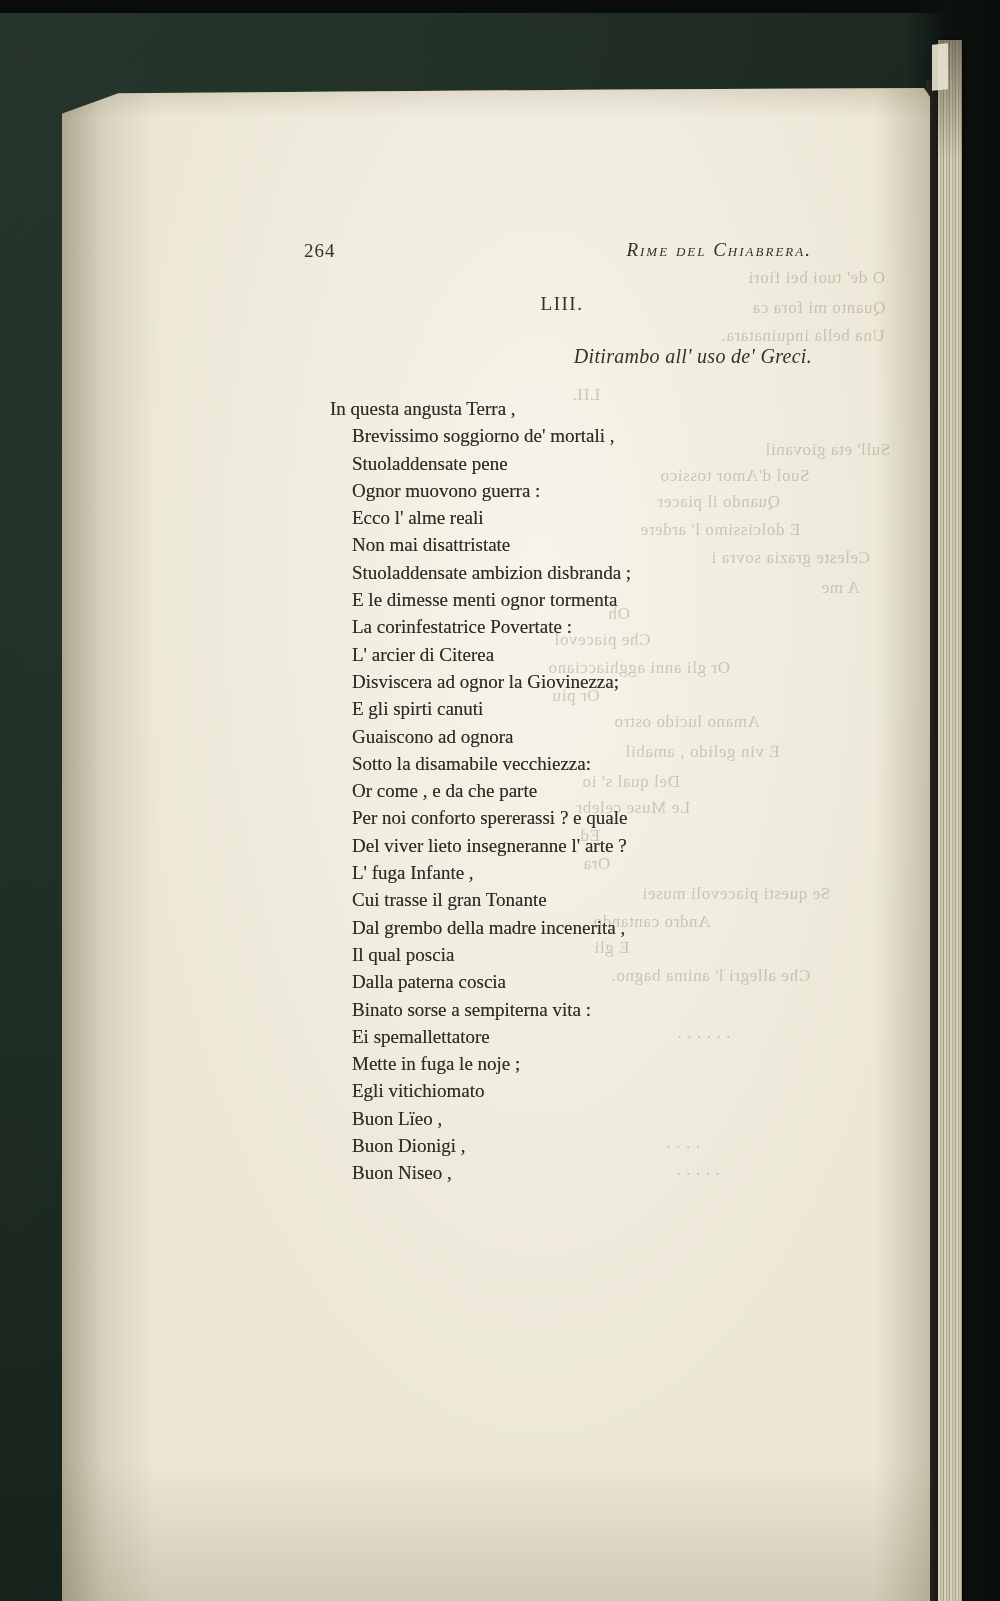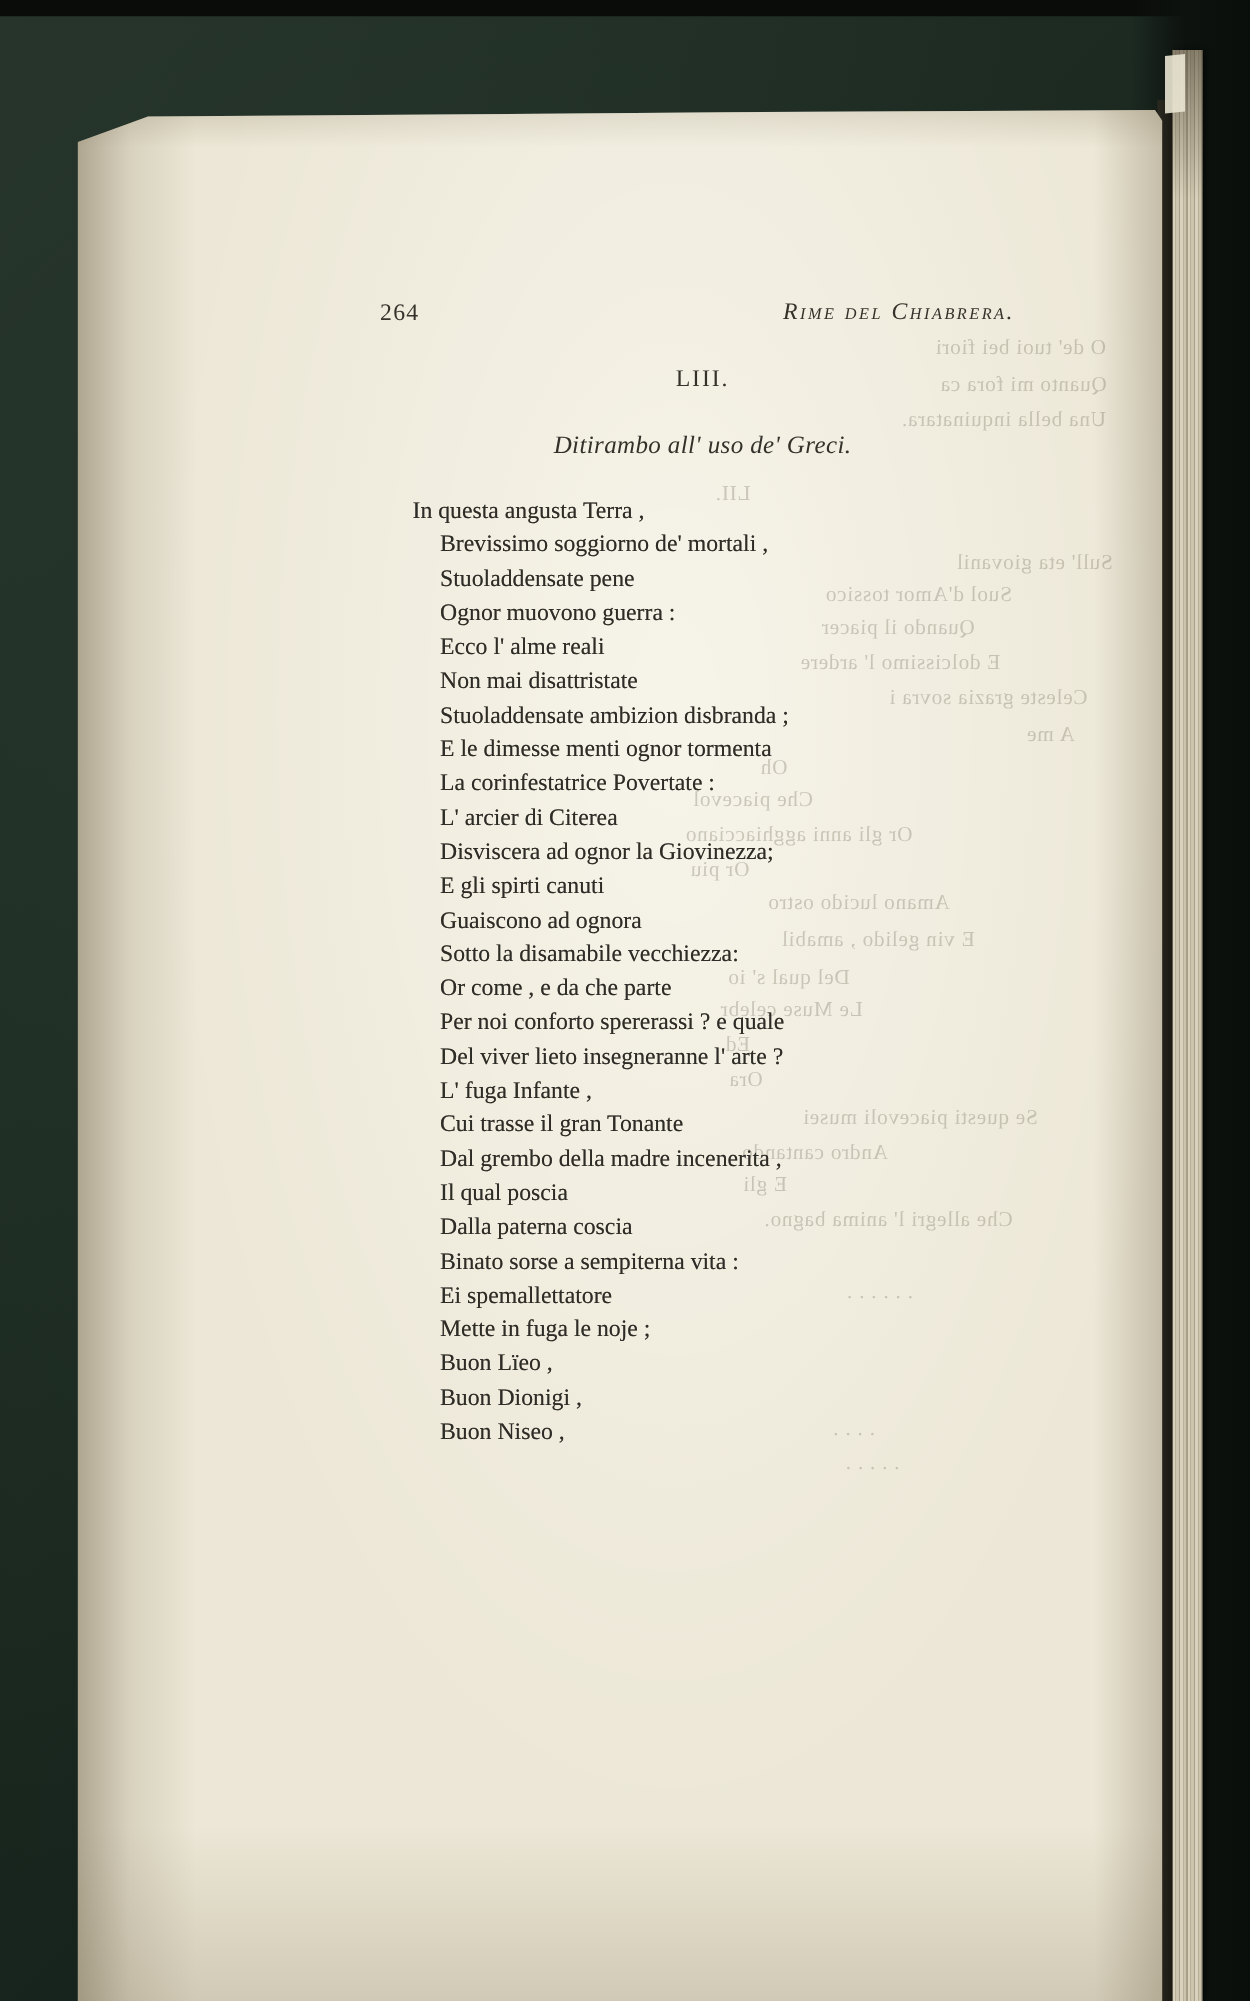--- a/index.html
+++ b/index.html
@@ -105,21 +105,21 @@
     text-align: center;
     font-size: 19px;
     letter-spacing: 1.5px;
     color: #34322b;
   }
   .title {
     position: absolute;
     top: 257px;
     left: 250px;
     width: 500px;
-    text-align: center;
+    text-align: right;
     font-style: italic;
     font-size: 20px;
     letter-spacing: 0.3px;
     color: #33312a;
   }
   .poem {
     position: absolute;
     top: 307px;
     left: 268px;
     width: 480px;
@@ -222,19 +222,20 @@
         <div class="poem-line">Per noi conforto spererassi ? e quale</div>
         <div class="poem-line">Del viver lieto insegneranne l' arte ?</div>
         <div class="poem-line">L' fuga Infante ,</div>
         <div class="poem-line">Cui trasse il gran Tonante</div>
         <div class="poem-line">Dal grembo della madre incenerita ,</div>
         <div class="poem-line">Il qual poscia</div>
         <div class="poem-line">Dalla paterna coscia</div>
         <div class="poem-line">Binato sorse a sempiterna vita :</div>
         <div class="poem-line">Ei spemallettatore</div>
         <div class="poem-line">Mette in fuga le noje ;</div>
+        <div class="poem-line">Egli vitichiomato</div>
         <div class="poem-line">Buon Lïeo ,</div>
         <div class="poem-line">Buon Dionigi ,</div>
         <div class="poem-line">Buon Niseo ,</div>
       </div>
 
   </div>
 </div>
 
 </body></html>

